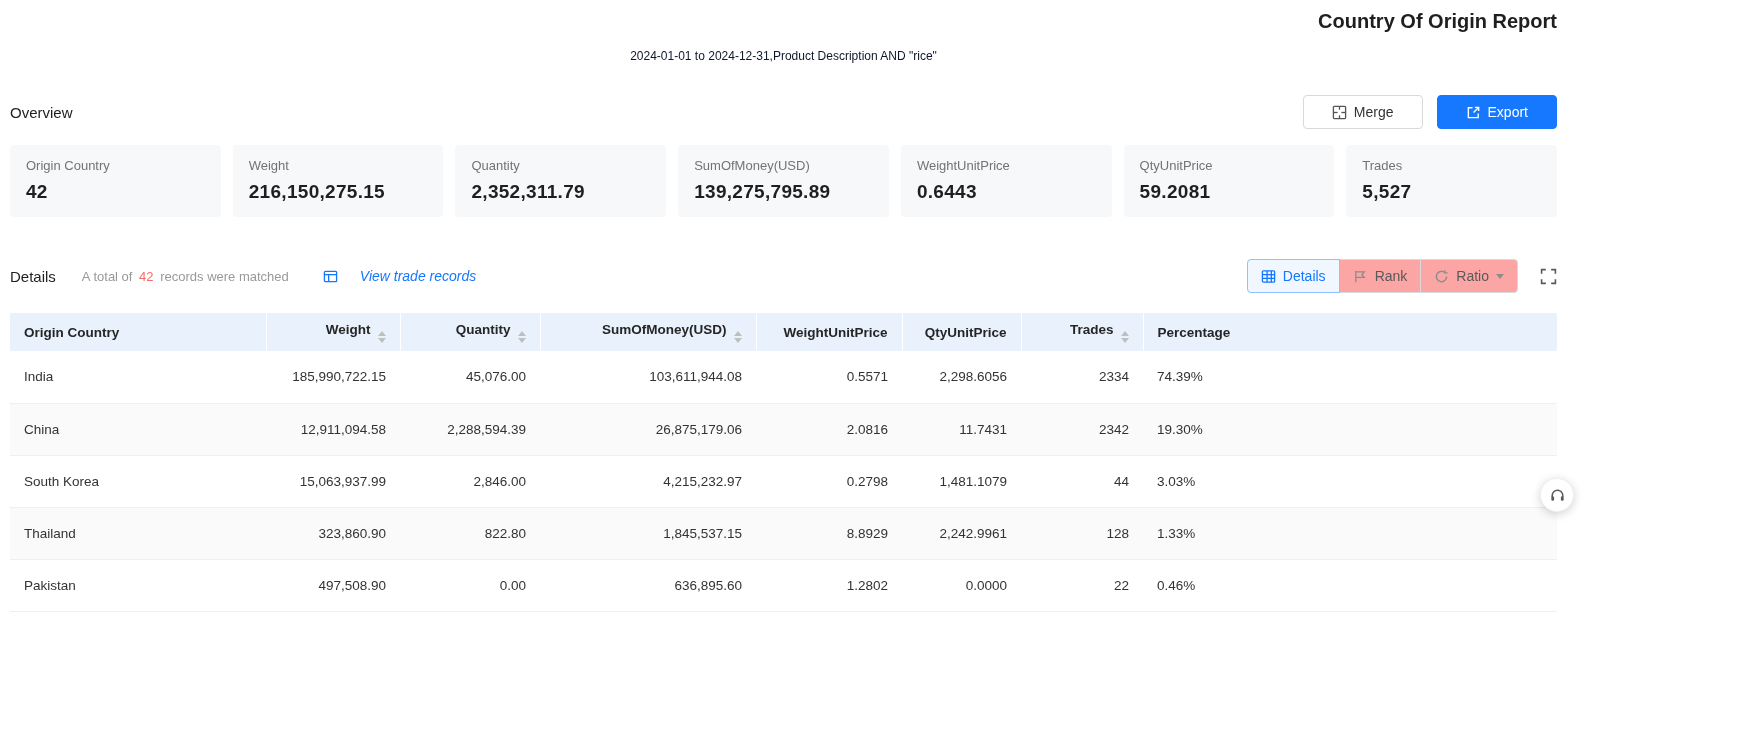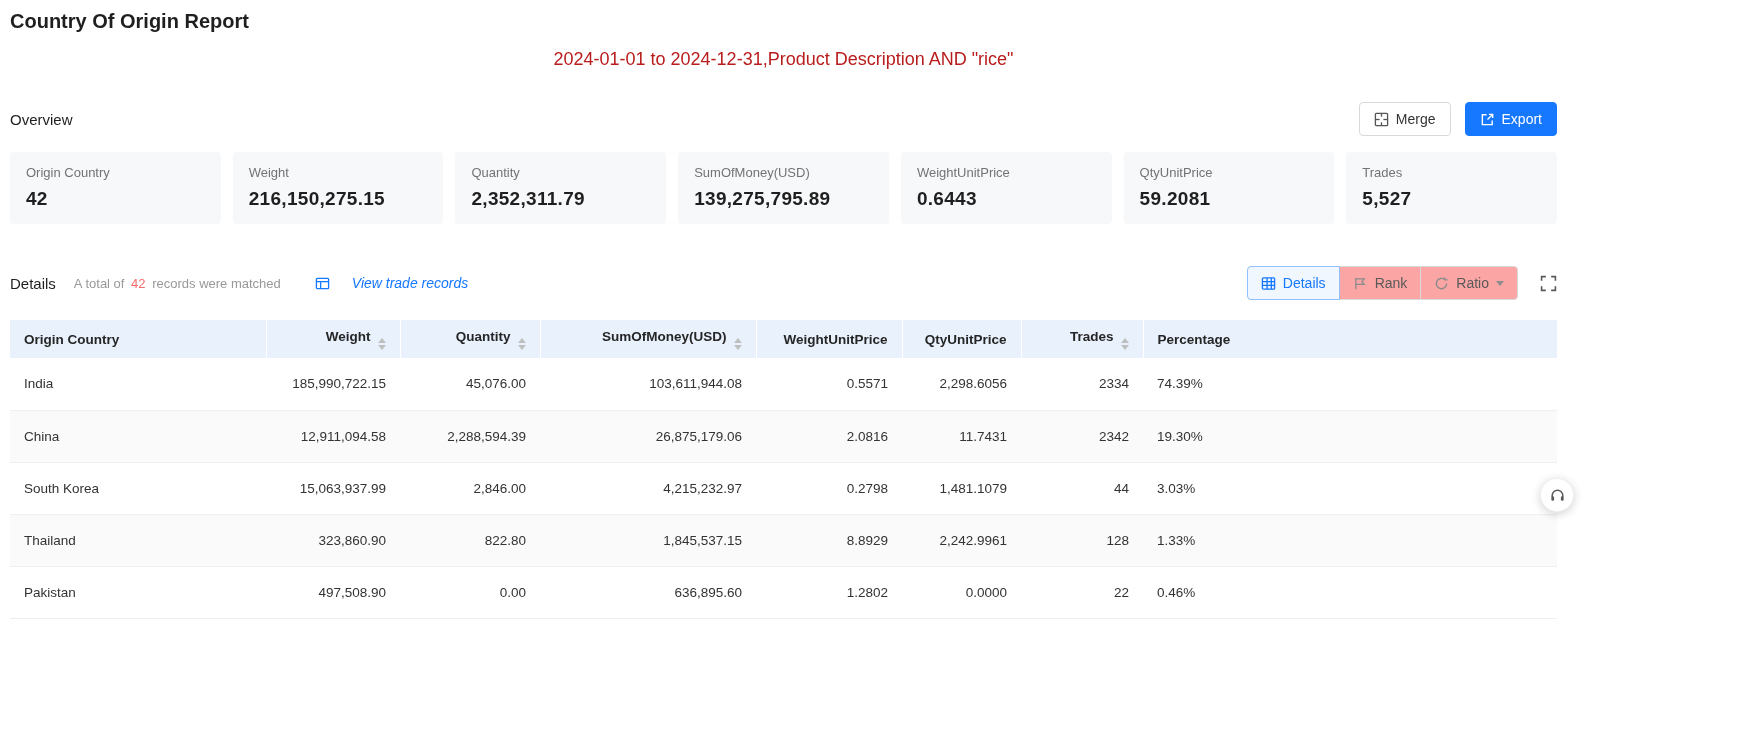--- a/index.html
+++ b/index.html
@@ -15,49 +15,49 @@
     font-family: "Liberation Sans", sans-serif;
     color: #262626;
     overflow: hidden;
     position: relative;
   }
   .page {
     width: 1567px;
     padding: 8px 10px 0 10px;
   }
   .report-title {
-    text-align: left;
+    text-align: right;
     font-size: 20px;
     font-weight: 600;
     color: #1f1f1f;
     margin-top: 2px;
   }
   .report-subtitle {
     text-align: center;
-    font-size: 18px;
-    color: #b91c1c;
+    font-size: 12px;
+    color: #0f172a;
     margin-top: 16px;
   }
   .section-row {
     display: flex;
     align-items: center;
     margin-top: 32px;
   }
   .section-title {
     font-size: 15px;
     font-weight: 400;
     color: #1f1f1f;
   }
   .spacer { flex: 1; }
   .btn {
     height: 34px;
     display: inline-flex;
     align-items: center;
     gap: 7px;
-    padding: 0 14px;
+    padding: 0 28px;
     border-radius: 4px;
     font-size: 14px;
     cursor: pointer;
     border: 1px solid #d9d9d9;
     background: #fff;
     color: #333;
   }
   .btn-primary {
     background: var(--accent);
     border-color: var(--accent);
@@ -75,21 +75,21 @@
     flex: 1;
     background: var(--card-bg);
     border-radius: 4px;
     padding: 13px 16px;
     height: 72px;
   }
   .card-label { font-size: 13px; color: #737373; }
   .card-value { font-size: 19px; font-weight: 700; color: #1f1f1f; margin-top: 8px; letter-spacing: 0.3px; }
   
   .details-row { margin-top: 42px; }
-  .match-text { font-size: 13px; color: #999; margin-left: 18px; }
+  .match-text { font-size: 13px; color: #999; margin-left: 26px; }
   .match-count { color: var(--highlight); padding: 0 3px; }
   .view-link {
     display: inline-flex;
     align-items: center;
     gap: 22px;
     margin-left: 34px;
     font-size: 14px;
     color: var(--accent);
     text-decoration: none;
     cursor: pointer;

